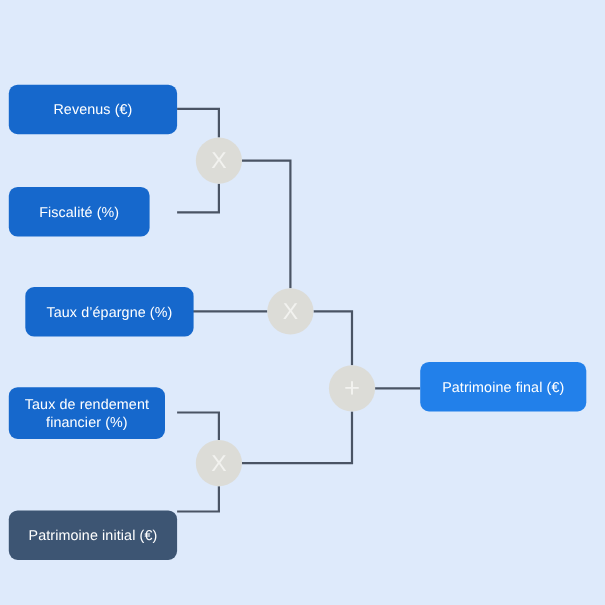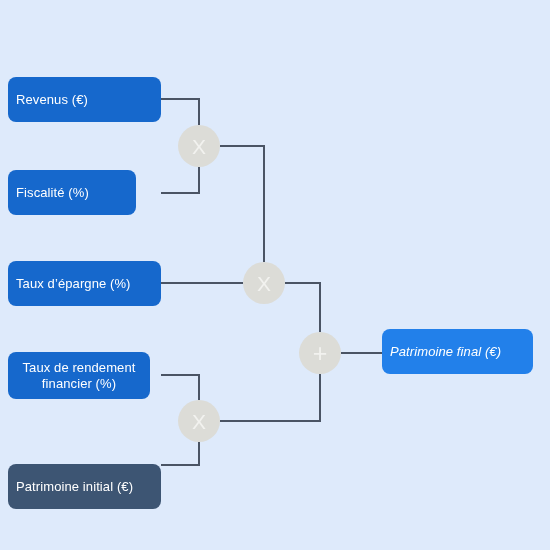--- a/index.html
+++ b/index.html
@@ -24,33 +24,33 @@
     left: 0;
     top: 0;
     width: 550px;
     height: 550px;
   }
   .node {
     position: absolute;
     box-sizing: border-box;
     display: flex;
     align-items: center;
-    justify-content: flex-start;
+    justify-content: center;
     text-align: center;
     border-radius: 8px;
     color: #ffffff;
     font-size: 13px;
     line-height: 16px;
     letter-spacing: 0.1px;
     padding: 4px 8px;
     z-index: 3;
   }
   .node.blue      { background: #1668cc; }
   .node.dark      { background: #3d5573; }
-  .node.brightblue{ background: #2280ea; font-style: italic; }
+  .node.brightblue{ background: #2280ea; }
 
   .op {
     position: absolute;
     box-sizing: border-box;
     width: 42px;
     height: 42px;
     border-radius: 50%;
     background: #dcdcd7;
     display: flex;
     align-items: center;
@@ -93,21 +93,21 @@
   </svg>
 
   <div class="node blue" style="left:8px;  top:77px;  width:153px; height:45px;">
     <span>Revenus (€)</span>
   </div>
 
   <div class="node blue" style="left:8px;  top:170px; width:128px; height:45px;">
     <span>Fiscalité (%)</span>
   </div>
 
-  <div class="node blue" style="left:8px;  top:261px; width:153px; height:45px;">
+  <div class="node blue" style="left:23px;  top:261px; width:153px; height:45px;">
     <span>Taux d’épargne (%)</span>
   </div>
 
   <div class="node blue" style="left:8px;  top:352px; width:142px; height:47px;">
     <span>Taux de rendement financier (%)</span>
   </div>
 
   <div class="node dark" style="left:8px;  top:443px; width:153px; height:45px;margin-top:21px;">
     <span>Patrimoine initial (€)</span>
   </div>

